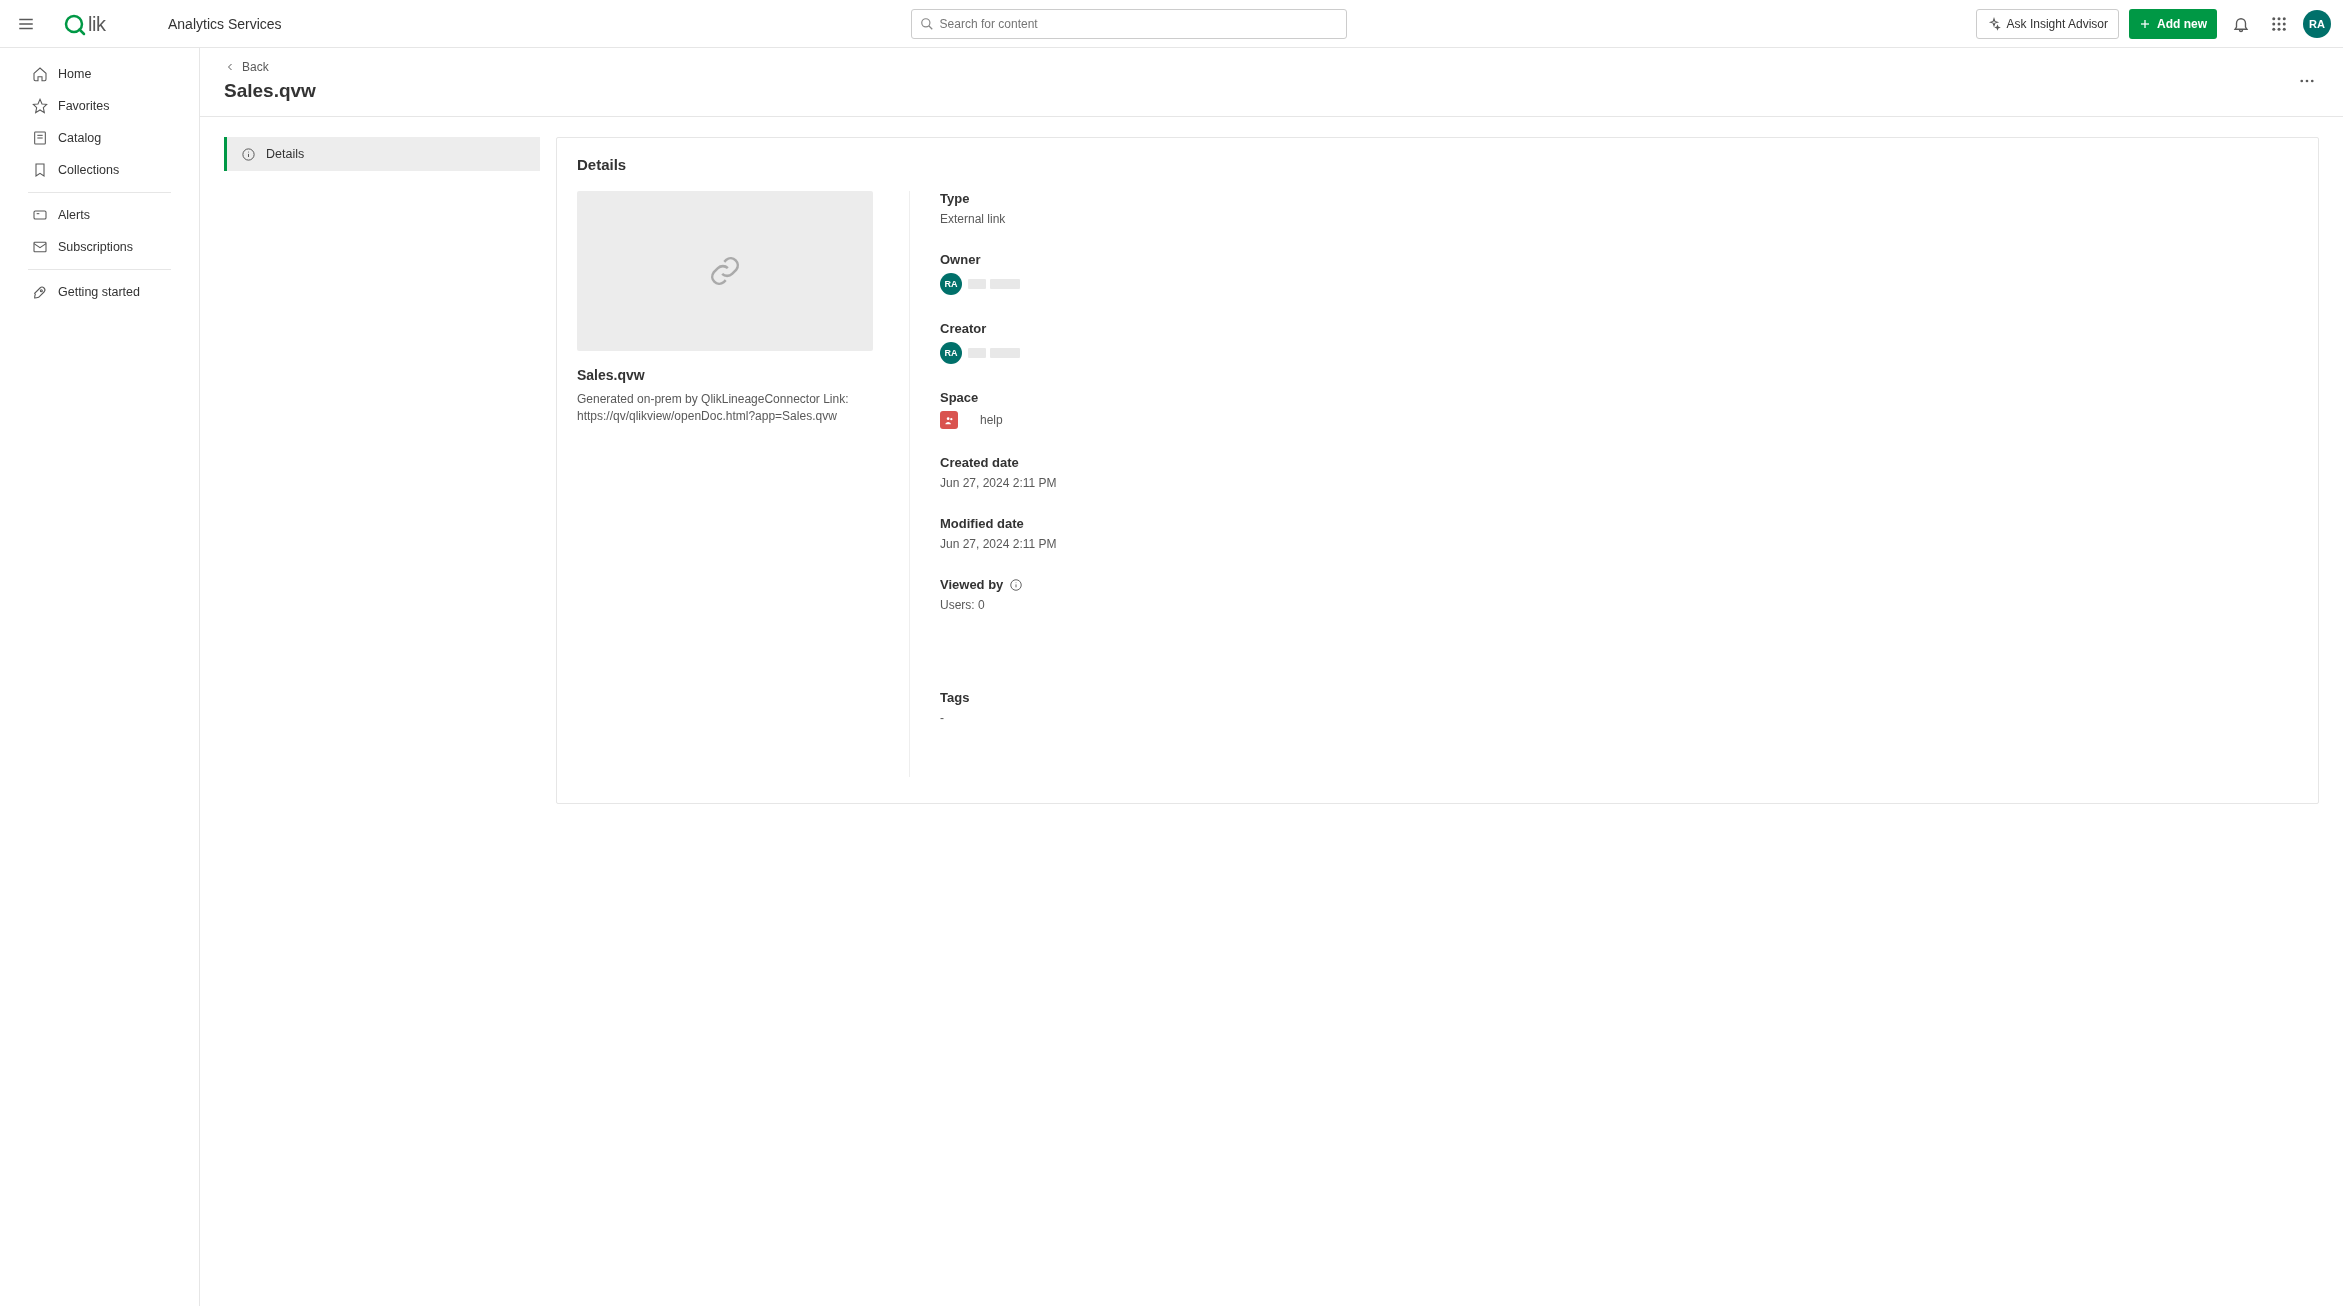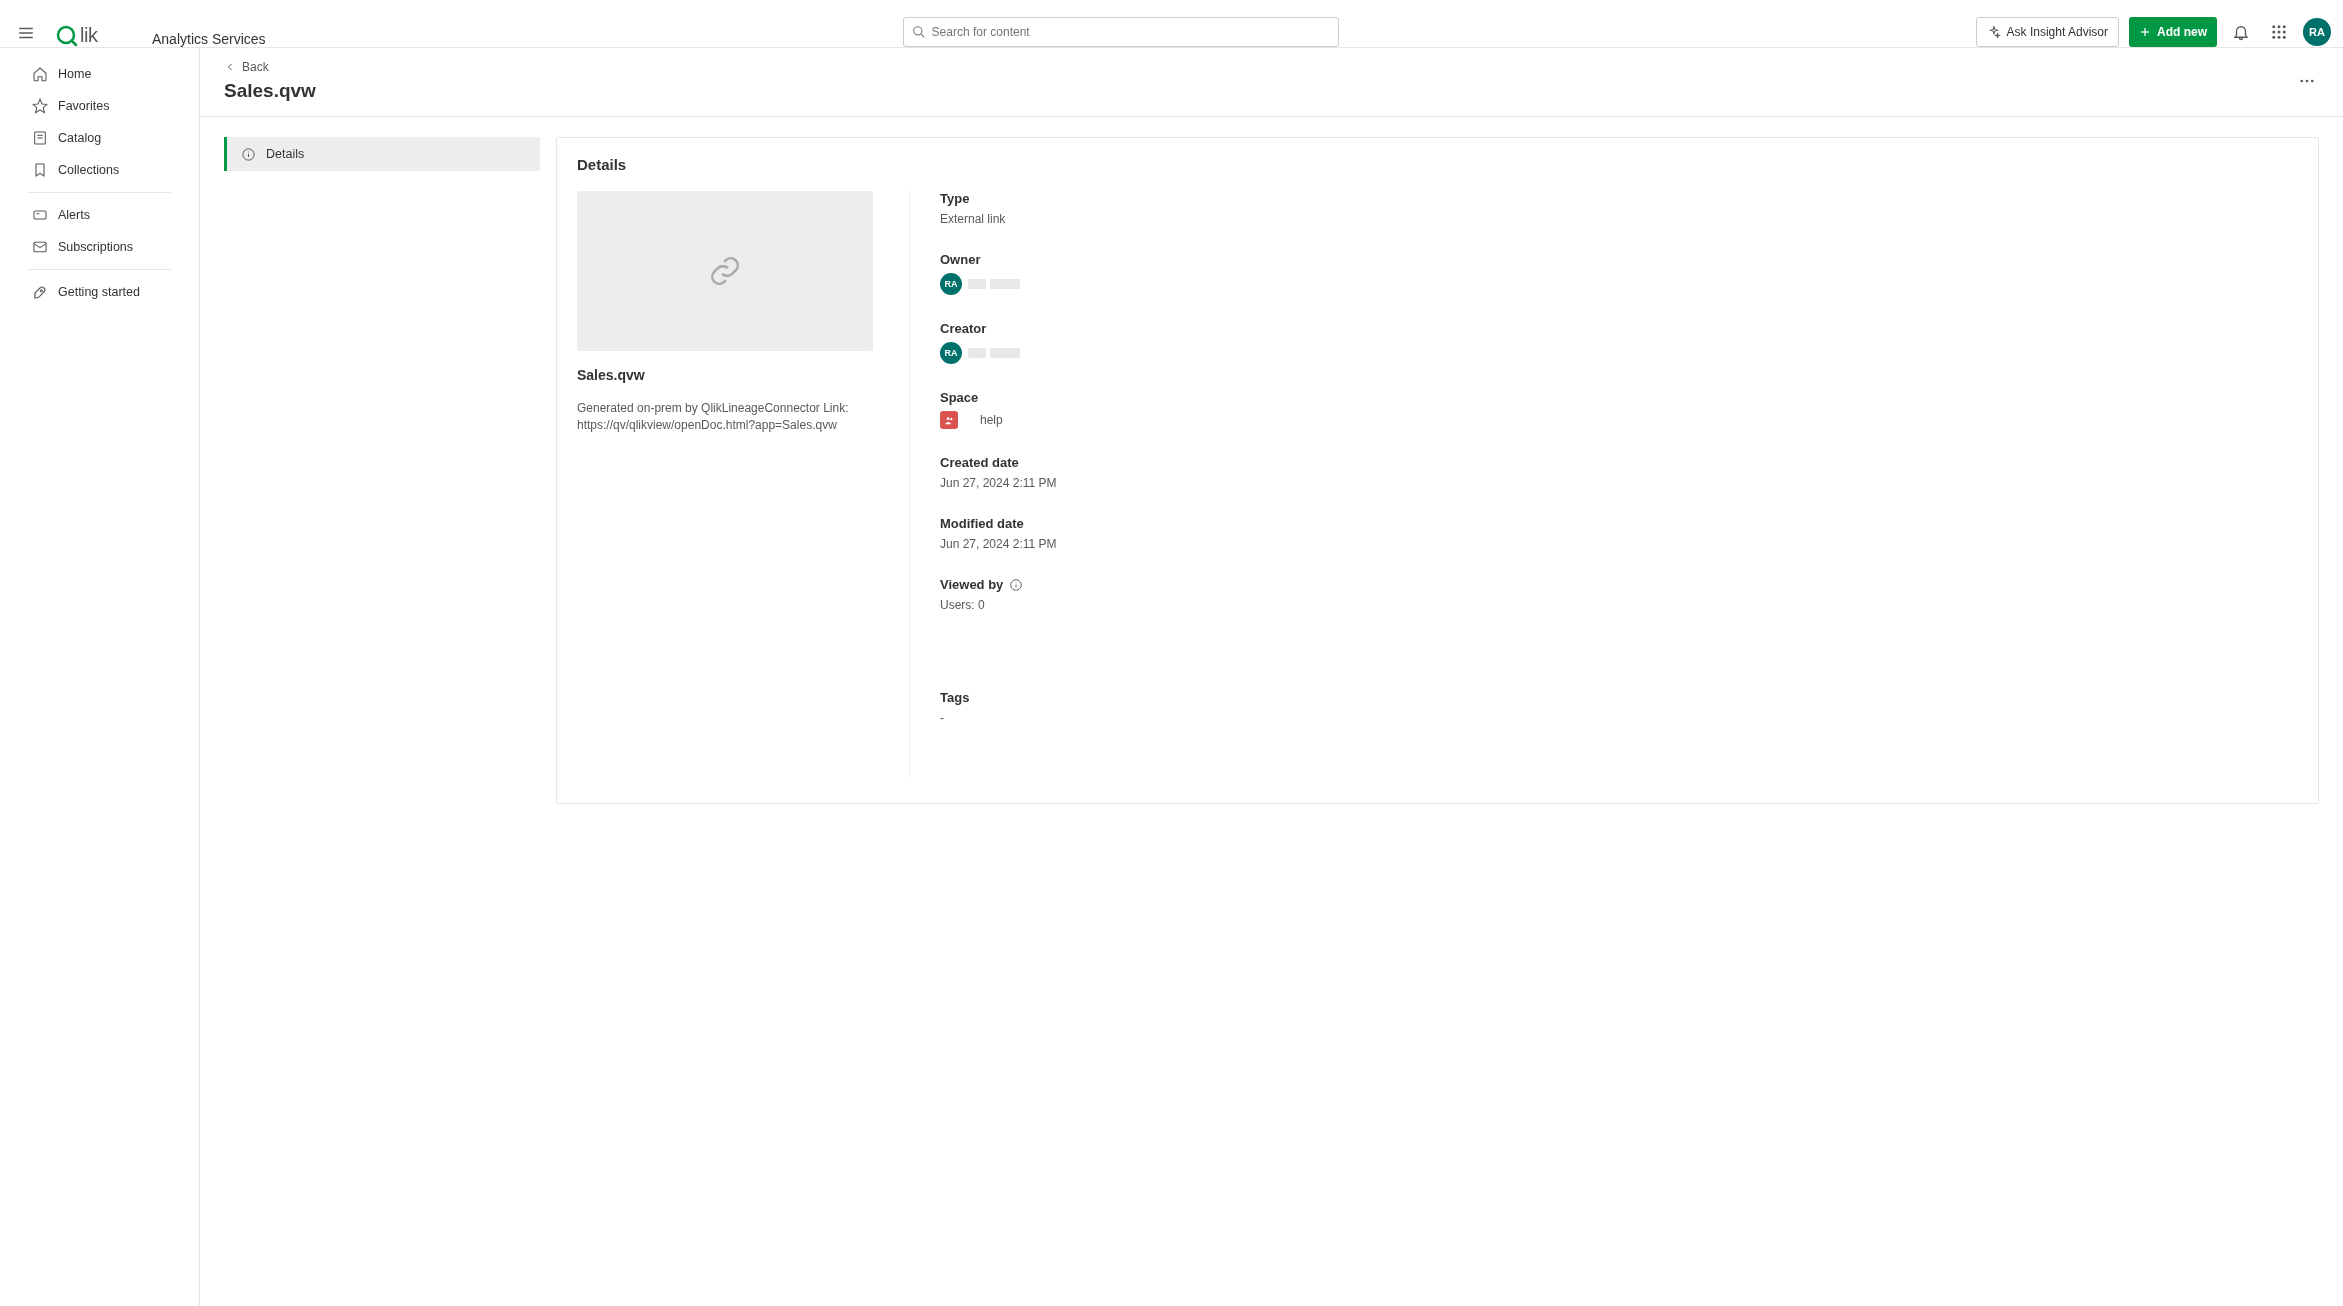--- a/index.html
+++ b/index.html
@@ -3,23 +3,23 @@
   <meta charset="utf-8">
   <style>
     * { box-sizing: border-box; margin: 0; padding: 0; }
     body { font-family: -apple-system, BlinkMacSystemFont, "Segoe UI", Arial, sans-serif; font-size: 13px; color: #333; background: #fff; }
 
     
     .topbar {
       height: 48px;
       border-bottom: 1px solid #e6e6e6;
       display: flex;
-      align-items: flex-end;
+      align-items: center;
       padding: 0 12px;
-      gap: 16px;
+      gap: 24px;
     }
     .hamburger {
       width: 28px; height: 28px;
       display: flex; align-items: center; justify-content: center;
       cursor: pointer;
     }
     .hamburger svg { width: 18px; height: 18px; }
     .logo {
       display: flex; align-items: center;
       font-size: 22px; font-weight: 500;
@@ -111,21 +111,21 @@
     .panel-title { font-size: 15px; font-weight: 700; color: #333; margin-bottom: 18px; }
     .panel-body { display: flex; gap: 36px; }
     .preview-col { width: 296px; flex-shrink: 0; }
     .thumb {
       width: 100%; height: 160px; background: #ececec;
       display: flex; align-items: center; justify-content: center;
       border-radius: 2px;
     }
     .thumb svg { width: 34px; height: 34px; stroke: #aaa; fill: none; }
     .thumb-title { font-size: 14px; font-weight: 600; color: #333; margin-top: 16px; }
-    .thumb-desc { font-size: 12px; color: #595959; margin-top: 17px; line-height: 1.4; }
+    .thumb-desc { font-size: 12px; color: #595959; margin-top: 8px; line-height: 1.4; }
 
     .meta-grid { flex: 1; display: grid; grid-template-columns: 1fr; column-gap: 30px; row-gap: 26px; border-left: 1px solid #eee; padding-left: 30px; }
     .meta-block {}
     .meta-label { font-size: 13px; font-weight: 600; color: #333; margin-bottom: 6px; display: flex; align-items: center; gap: 6px; }
     .meta-label svg { width: 14px; height: 14px; stroke: #595959; fill: none; }
     .meta-value { font-size: 12px; color: #595959; }
     .meta-value.with-icon { display: flex; align-items: center; gap: 22px; }
     .space-badge {
       width: 18px; height: 18px; border-radius: 3px;
       background: #d9534f; color: #fff;

